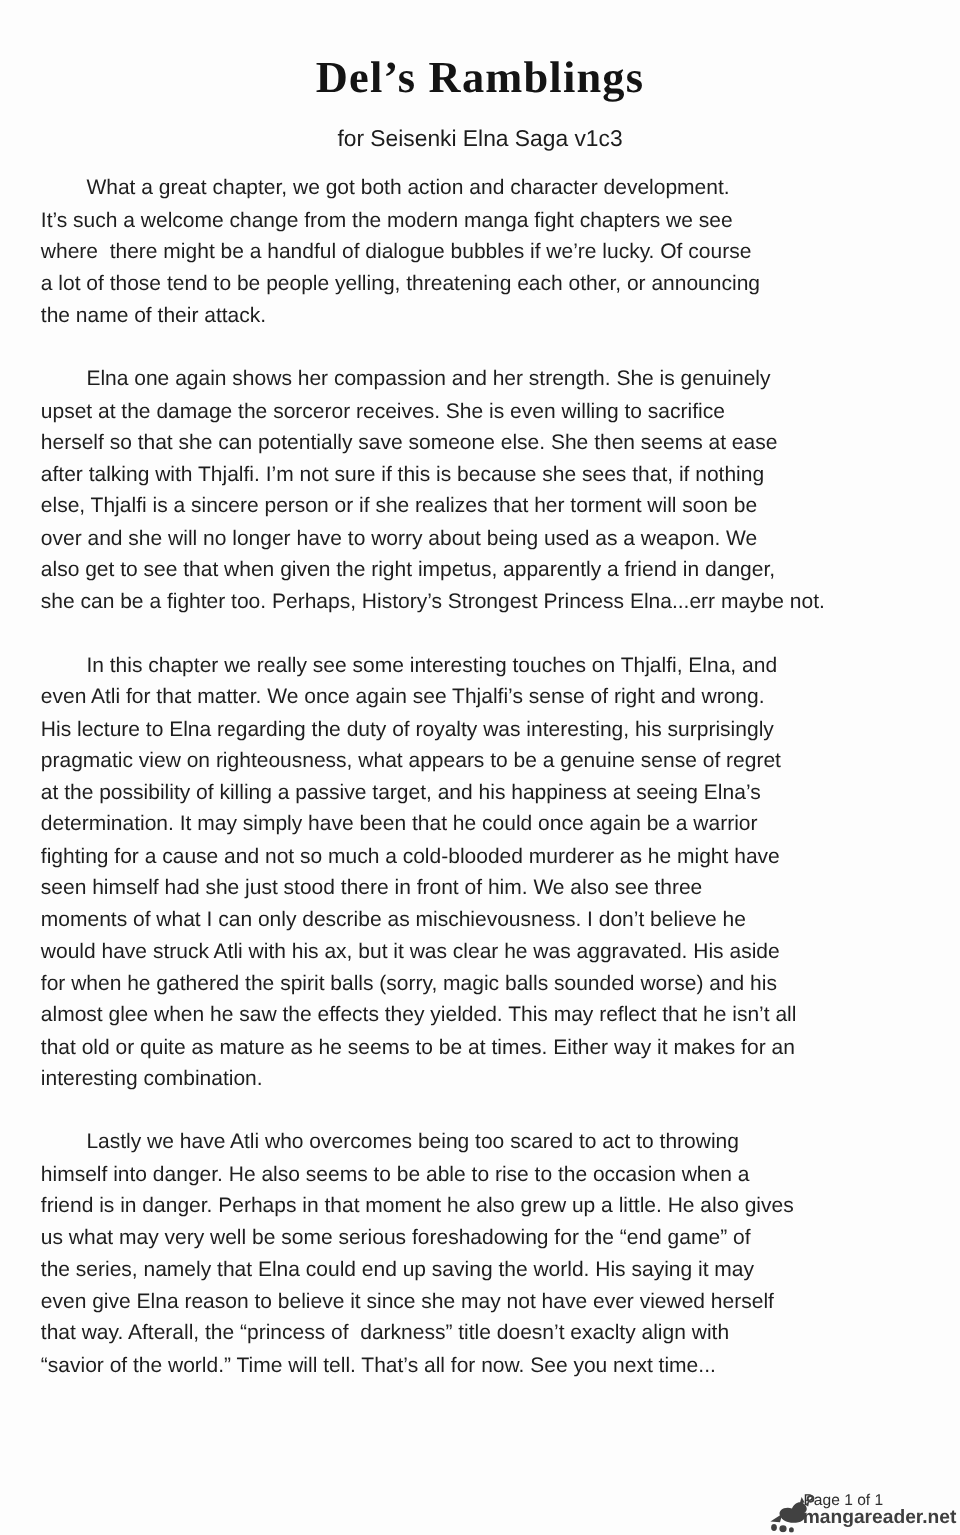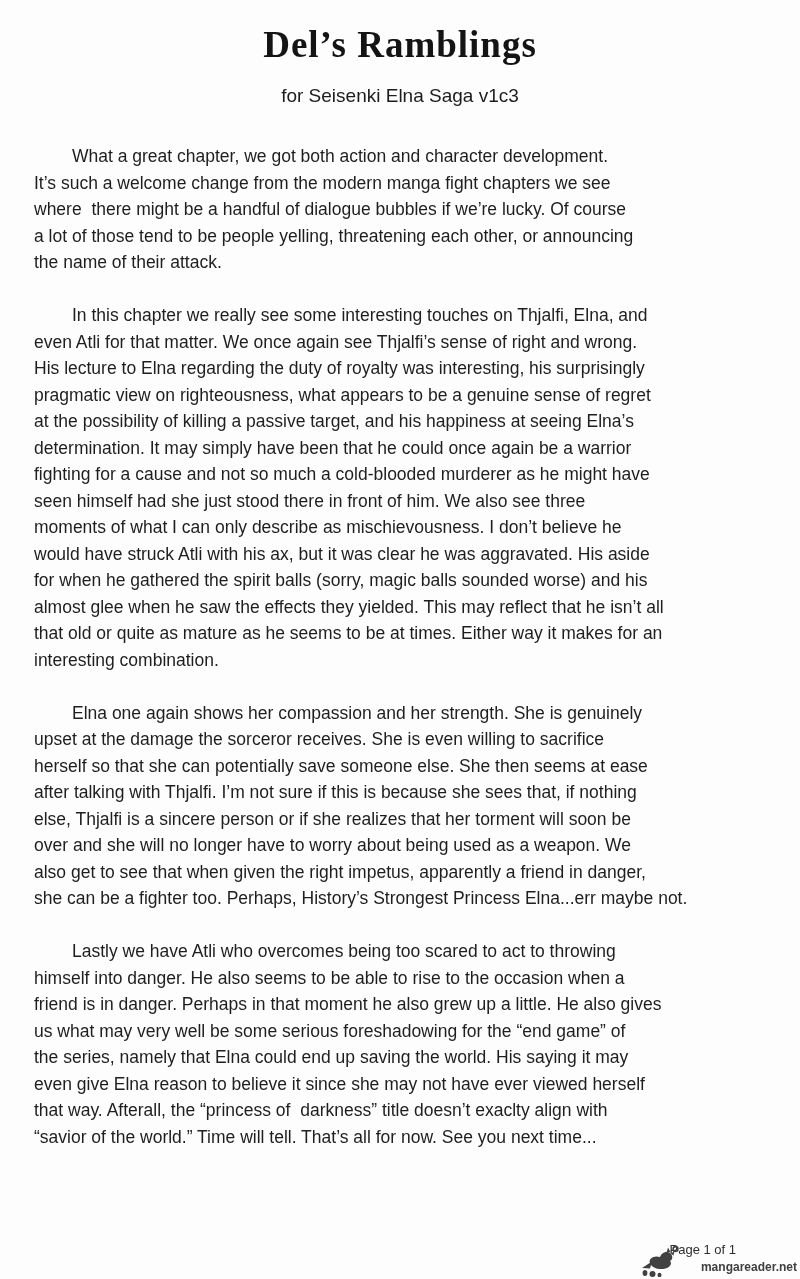--- a/index.html
+++ b/index.html
@@ -10,21 +10,21 @@
   .page {
     position: relative;
     width: 800px;
     height: 1279px;
     background: #fdfdfd;
     overflow: hidden;
     font-family: "Liberation Sans", sans-serif;
     color: #1f1f1f;
   }
   .header {
-    padding-top: 25px;
+    padding-top: 46px;
     text-align: center;
   }
   .title {
     margin: 0;
     font-family: cursive;
     font-size: 37px;
     font-weight: 700;
     letter-spacing: 1px;
     color: #141414;
     line-height: 1.1;
@@ -62,21 +62,21 @@
     top: 6px;
     right: 64px;
     font-size: 13px;
     color: #2e2e2e;
     white-space: nowrap;
   }
   .brand {
     position: absolute;
     bottom: 2px;
     right: 3px;
-    font-size: 12px;
+    font-size: 16px;
     font-weight: 700;
     color: #3f3f3f;
     white-space: nowrap;
   }
   .logo {
     position: absolute;
     left: 10px;
     bottom: -1px;
     width: 40px;
     height: 32px;
@@ -92,42 +92,42 @@
     <h1 class="title">Del’s Ramblings</h1>
     <div class="subtitle">for Seisenki Elna Saga v1c3</div>
   </div>
 
   <div class="content">
       <p class="para indented">What a great chapter, we got both action and character development.
 It’s such a welcome change from the modern manga fight chapters we see
 where  there might be a handful of dialogue bubbles if we’re lucky. Of course
 a lot of those tend to be people yelling, threatening each other, or announcing
 the name of their attack.</p>
+      <p class="para indented">Elna one again shows her compassion and her strength. She is genuinely
+upset at the damage the sorceror receives. She is even willing to sacrifice
+herself so that she can potentially save someone else. She then seems at ease
+after talking with Thjalfi. I’m not sure if this is because she sees that, if nothing
+else, Thjalfi is a sincere person or if she realizes that her torment will soon be
+over and she will no longer have to worry about being used as a weapon. We
+also get to see that when given the right impetus, apparently a friend in danger,
+she can be a fighter too. Perhaps, History’s Strongest Princess Elna...err maybe not.</p>
       <p class="para indented">In this chapter we really see some interesting touches on Thjalfi, Elna, and
 even Atli for that matter. We once again see Thjalfi’s sense of right and wrong.
 His lecture to Elna regarding the duty of royalty was interesting, his surprisingly
 pragmatic view on righteousness, what appears to be a genuine sense of regret
 at the possibility of killing a passive target, and his happiness at seeing Elna’s
 determination. It may simply have been that he could once again be a warrior
 fighting for a cause and not so much a cold-blooded murderer as he might have
 seen himself had she just stood there in front of him. We also see three
 moments of what I can only describe as mischievousness. I don’t believe he
 would have struck Atli with his ax, but it was clear he was aggravated. His aside
 for when he gathered the spirit balls (sorry, magic balls sounded worse) and his
 almost glee when he saw the effects they yielded. This may reflect that he isn’t all
 that old or quite as mature as he seems to be at times. Either way it makes for an
 interesting combination.</p>
-      <p class="para indented">Elna one again shows her compassion and her strength. She is genuinely
-upset at the damage the sorceror receives. She is even willing to sacrifice
-herself so that she can potentially save someone else. She then seems at ease
-after talking with Thjalfi. I’m not sure if this is because she sees that, if nothing
-else, Thjalfi is a sincere person or if she realizes that her torment will soon be
-over and she will no longer have to worry about being used as a weapon. We
-also get to see that when given the right impetus, apparently a friend in danger,
-she can be a fighter too. Perhaps, History’s Strongest Princess Elna...err maybe not.</p>
       <p class="para indented">Lastly we have Atli who overcomes being too scared to act to throwing
 himself into danger. He also seems to be able to rise to the occasion when a
 friend is in danger. Perhaps in that moment he also grew up a little. He also gives
 us what may very well be some serious foreshadowing for the “end game” of
 the series, namely that Elna could end up saving the world. His saying it may
 even give Elna reason to believe it since she may not have ever viewed herself
 that way. Afterall, the “princess of  darkness” title doesn’t exaclty align with
 “savior of the world.” Time will tell. That’s all for now. See you next time...</p>
     </div>
 

